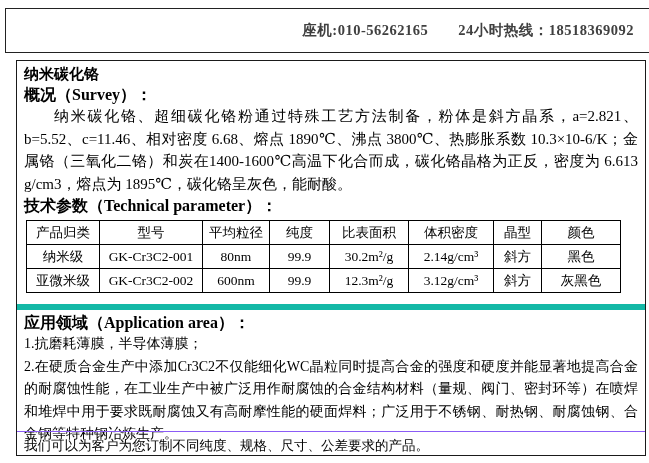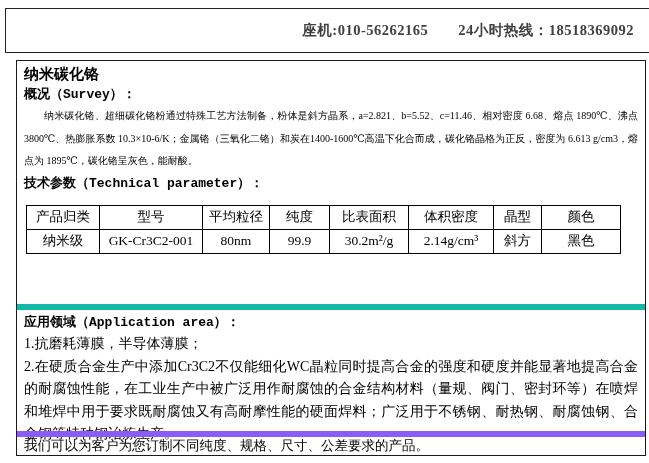--- a/index.html
+++ b/index.html
@@ -40,51 +40,51 @@
     border: 1px solid #1a1a1a;
     display: flex;
     flex-direction: column;
     box-sizing: content-box;
   }
   .sec { padding: 2px 7px 0 7px; }
   .sec-survey { height: 243px; box-sizing: border-box; }
   .sec-application { height: 127px; box-sizing: border-box; border-top: 6px solid #14b8a6; }
   .sec-footer {
     flex: 1;
-    border-top: 6px solid #8b5cf6;
+    border-top: 1px solid #8b5cf6;
     display: flex;
     align-items: flex-end;
     padding: 0 7px;
   }
   .doc-title {
     font-weight: bold;
     font-size: 15px;
     line-height: 21px;
     font-family: "Liberation Sans", "DejaVu Sans", sans-serif;
   }
   .sec-heading {
     font-weight: bold;
-    font-size: 13px;
+    font-size: 16px;
     line-height: 21px;
-    font-family: Liberation Mono, monospace;
+    font-family: Liberation Serif, serif;
   }
   .body-text {
-    font-size: 10px;
+    font-size: 15px;
     line-height: 22.5px;
     text-align: justify;
     margin: 0;
   }
   .indent { text-indent: 2em; }
   .app-item { font-size: 14px; line-height: 22.5px; text-align: justify; margin: 0; }
   .footer-text { font-size: 13.5px; }
   
   table.tech-table {
     border-collapse: collapse;
     margin-left: 2px;
-    margin-top: 11px;
+    margin-top: 4px;
     table-layout: fixed;
   }
   .tech-table th, .tech-table td {
     border: 1px solid #000000;
     text-align: center;
     vertical-align: middle;
     font-size: 13.5px;
     font-weight: normal;
     height: 23px;
     padding: 0 2px;
@@ -129,20 +129,30 @@
           <tr>
             <td>纳米级</td>
             <td>GK-Cr3C2-001</td>
             <td>80nm</td>
             <td>99.9</td>
             <td>30.2m²/g</td>
             <td>2.14g/cm³</td>
             <td>斜方</td>
             <td>黑色</td>
           </tr>
+          <tr>
+            <td>亚微米级</td>
+            <td>GK-Cr3C2-002</td>
+            <td>600nm</td>
+            <td>99.9</td>
+            <td>12.3m²/g</td>
+            <td>3.12g/cm³</td>
+            <td>斜方</td>
+            <td>灰黑色</td>
+          </tr>
         </tbody>
       </table>
     </div>
 
     <div class="sec sec-application">
       <div class="sec-heading">应用领域（Application area）：</div>
       <p class="app-item">1.抗磨耗薄膜，半导体薄膜；</p>
       <p class="app-item">2.在硬质合金生产中添加Cr3C2不仅能细化WC晶粒同时提高合金的强度和硬度并能显著地提高合金的耐腐蚀性能，在工业生产中被广泛用作耐腐蚀的合金结构材料（量规、阀门、密封环等）在喷焊和堆焊中用于要求既耐腐蚀又有高耐摩性能的硬面焊料；广泛用于不锈钢、耐热钢、耐腐蚀钢、合金钢等特种钢冶炼生产。</p>
     </div>
 

